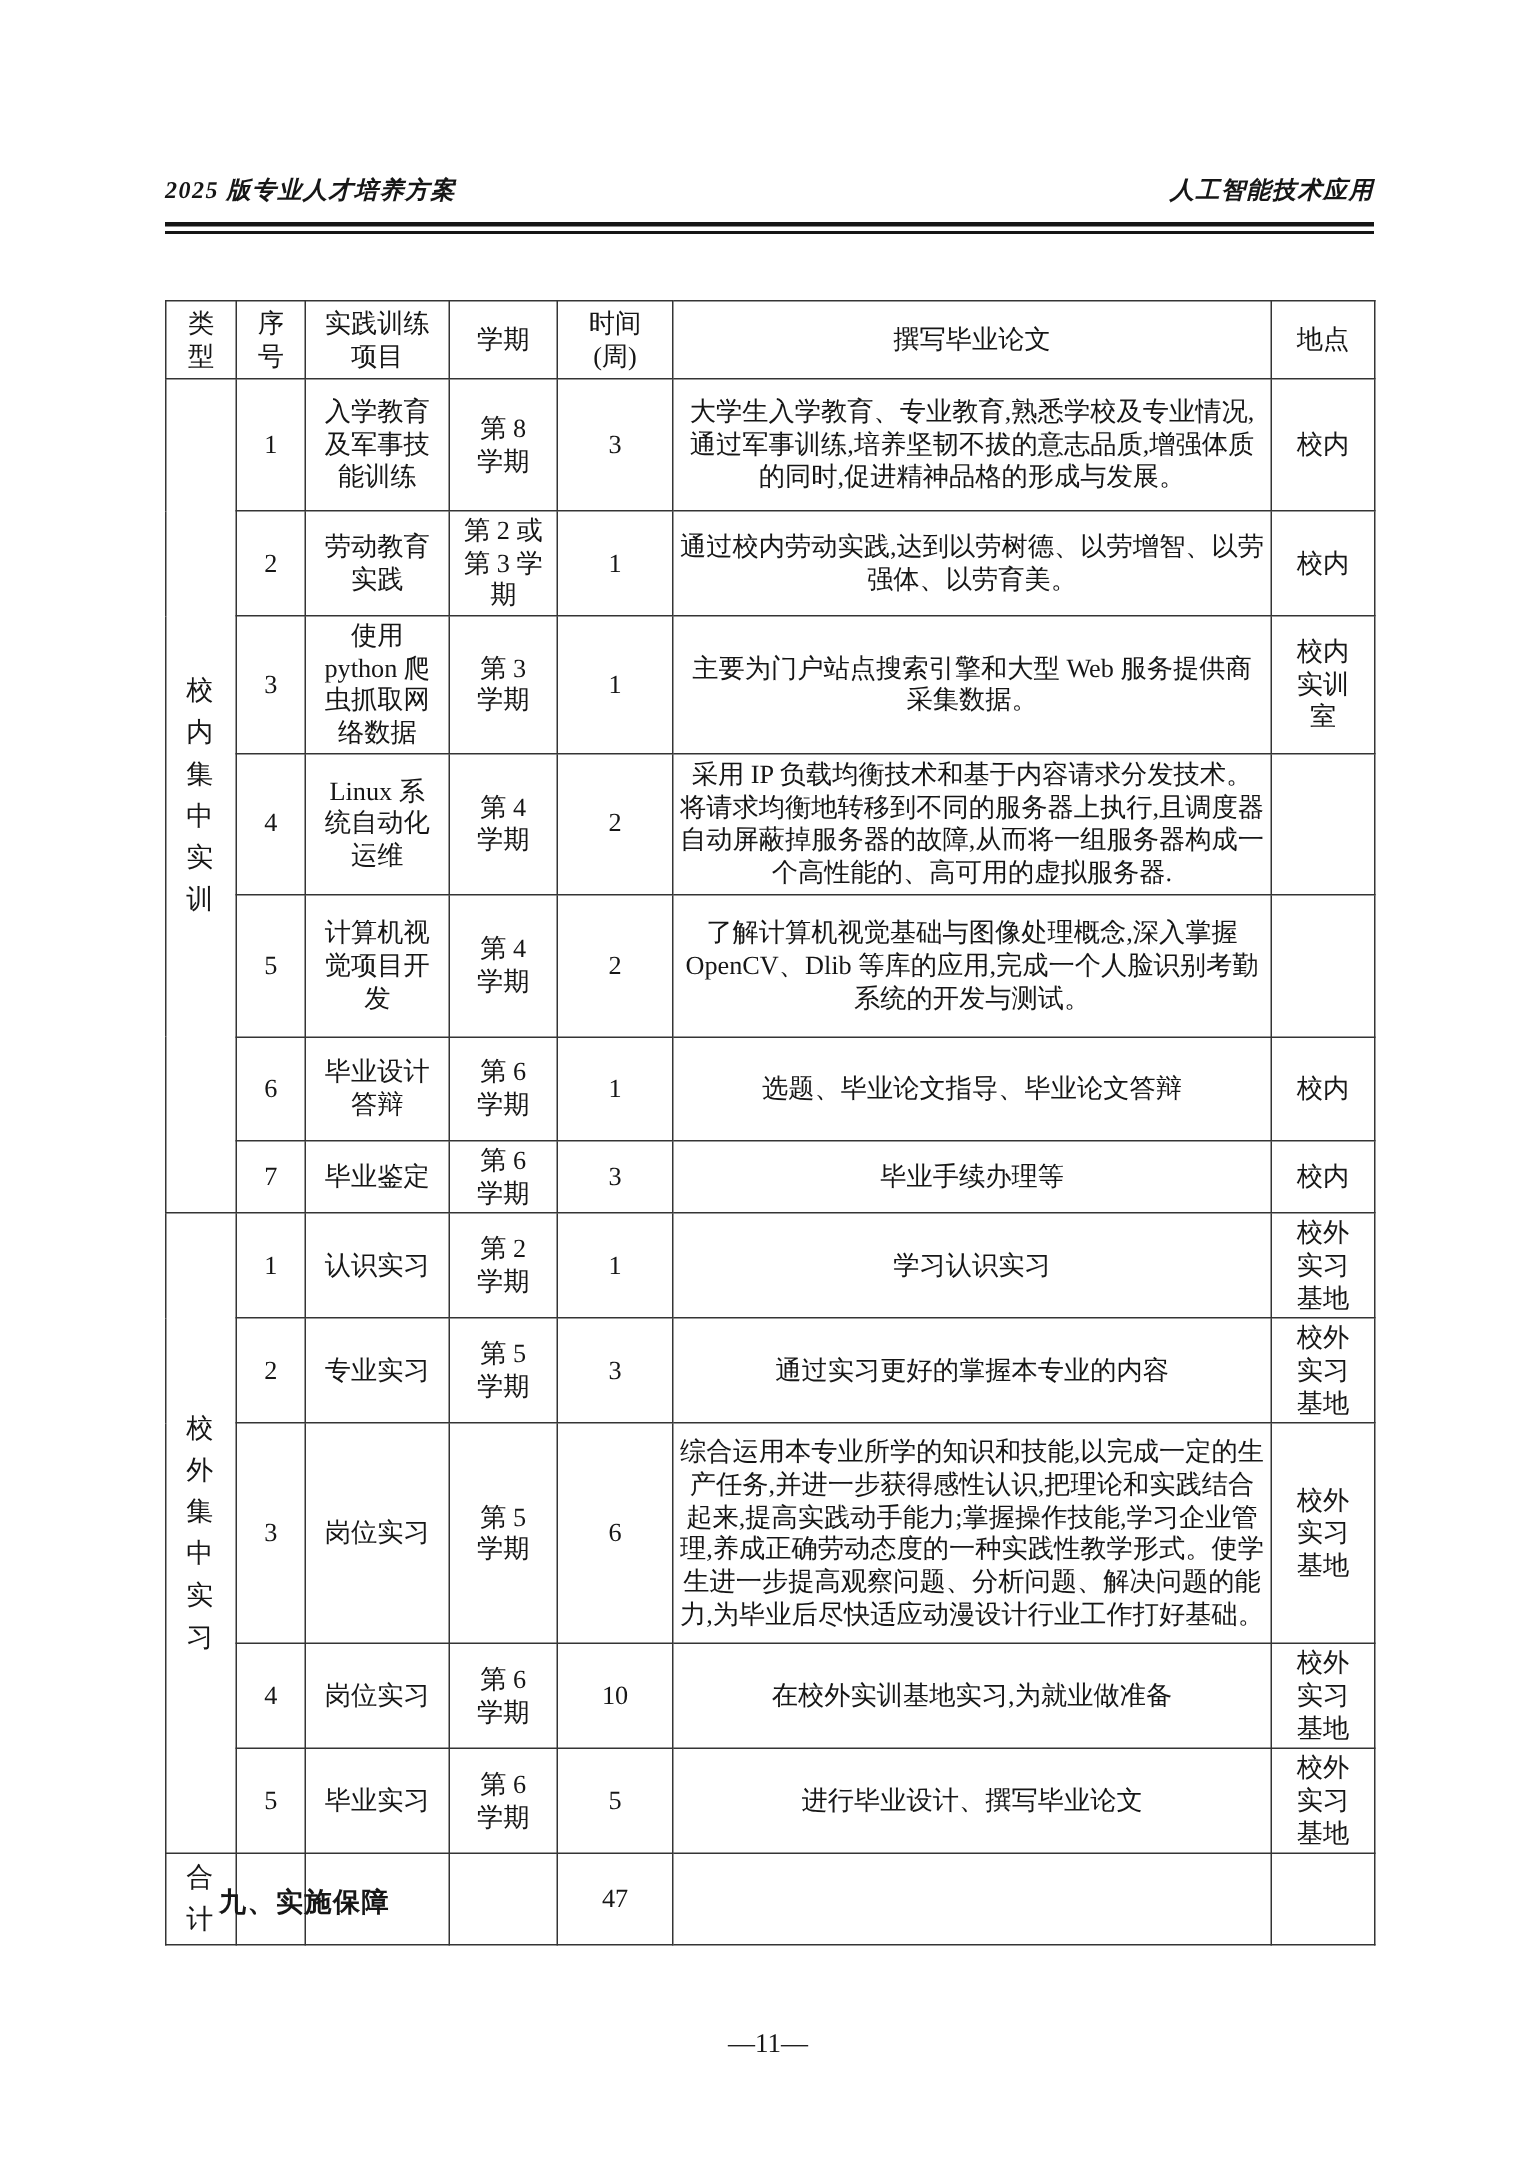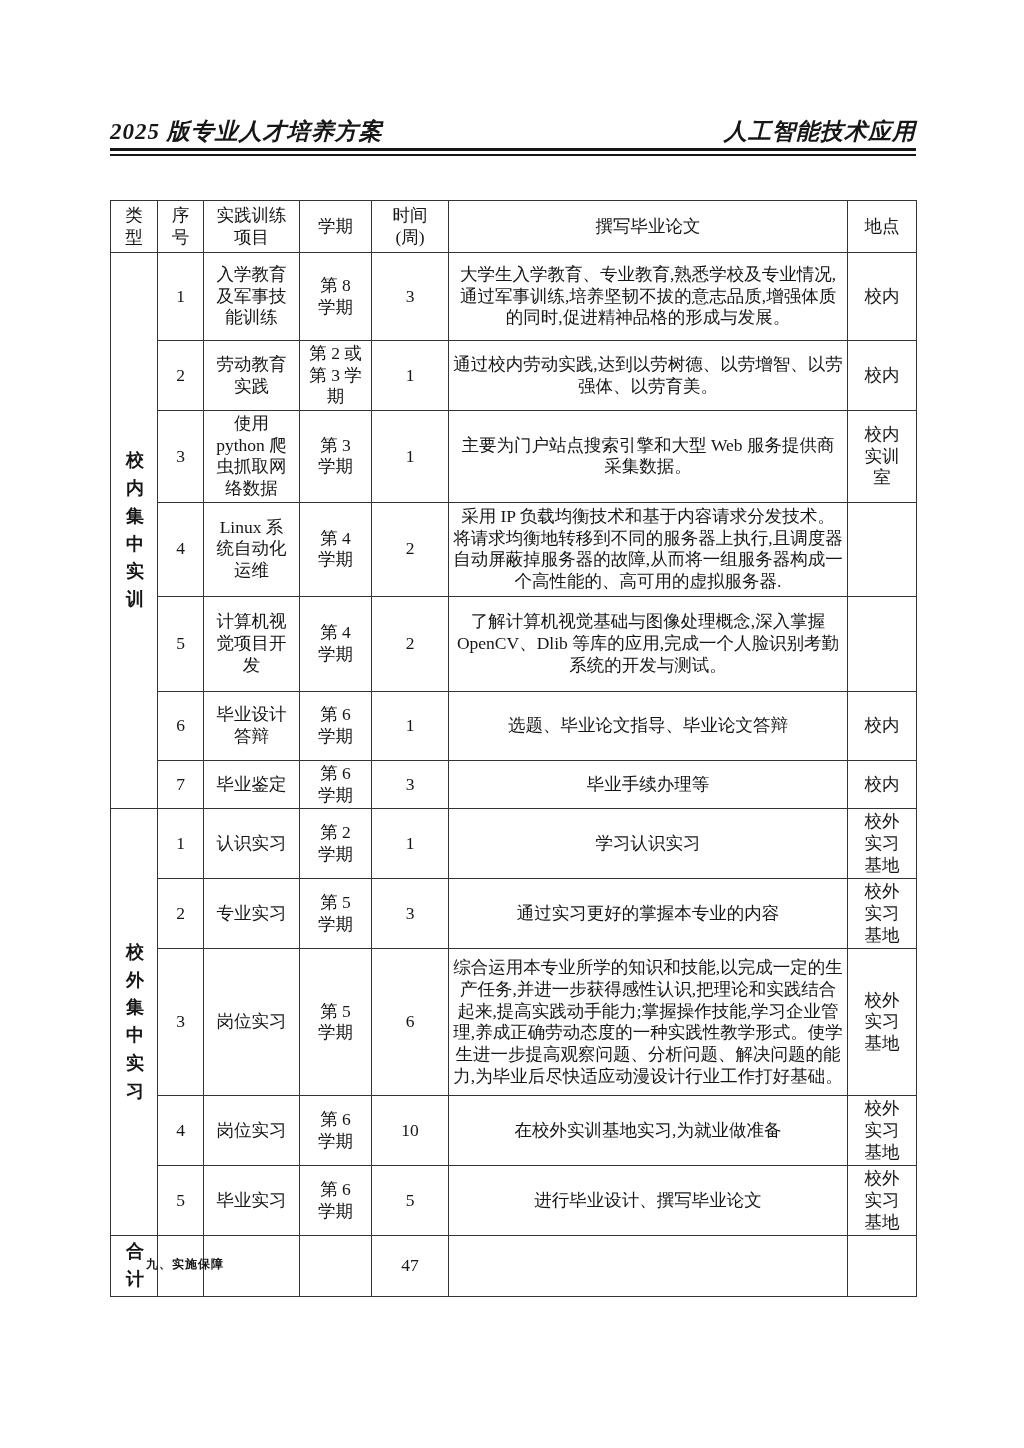--- a/index.html
+++ b/index.html
@@ -5,21 +5,21 @@
   html,body { margin:0; padding:0; background:#e8e8e8; }
   .page {
     position:relative; width:1024px; height:1448px; margin:0 auto;
     background:#ffffff; color:#161616;
     font-family:"Liberation Serif","DejaVu Serif",serif;
     overflow:hidden;
   }
   .runhead {
     position:absolute; top:118px; left:110px; width:806px;
     display:flex; justify-content:space-between; align-items:flex-end;
-    font-weight:bold; font-style:italic; font-size:23px; line-height:1.2;
+    font-weight:bold; font-style:italic; font-size:16px; line-height:1.2;
     letter-spacing:1px;
   }
   .rule {
     position:absolute; top:148px; left:110px; width:806px; height:3px;
     border-top:3px solid #151515; border-bottom:2px solid #151515;
   }
   .doc-title {
     position:absolute; top:172px; left:146px;
     font-size:18.5px; letter-spacing:0.5px;
   }
@@ -36,26 +36,26 @@
     white-space:pre-line;
     overflow:hidden;
   }
   td.content {
     text-align:left; white-space:normal;
     padding:4px 9px; line-height:1.22;
   }
   .vtext {
     display:inline-block; width:1.1em;
     font-size:18px; line-height:1.55;
-    word-break:break-all; text-align:right;font-weight:bold;
+    word-break:break-all; text-align:left;
   }
   .footer-heading {
     position:absolute; top:1256px; left:146px;
     font-family:"Liberation Sans","DejaVu Sans",sans-serif;
-    font-weight:bold; font-size:12px; letter-spacing:1px;
+    font-weight:bold; font-size:18px; letter-spacing:1px;
   }
   .page-number {
     position:absolute; top:1352px; left:0; width:100%;
     text-align:center; font-size:18px;
   }
 </style>
 </head>
 <body>
 
 <div class="page">
@@ -235,14 +235,15 @@
         <td></td>
         <td></td>
         <td>47</td>
         <td class="content"></td>
         <td></td>
       </tr>
     </tbody>
   </table>
 
   <div class="footer-heading">九、实施保障</div>
+  <div class="page-number">—11—</div>
 
 </div>
 
 </body></html>

